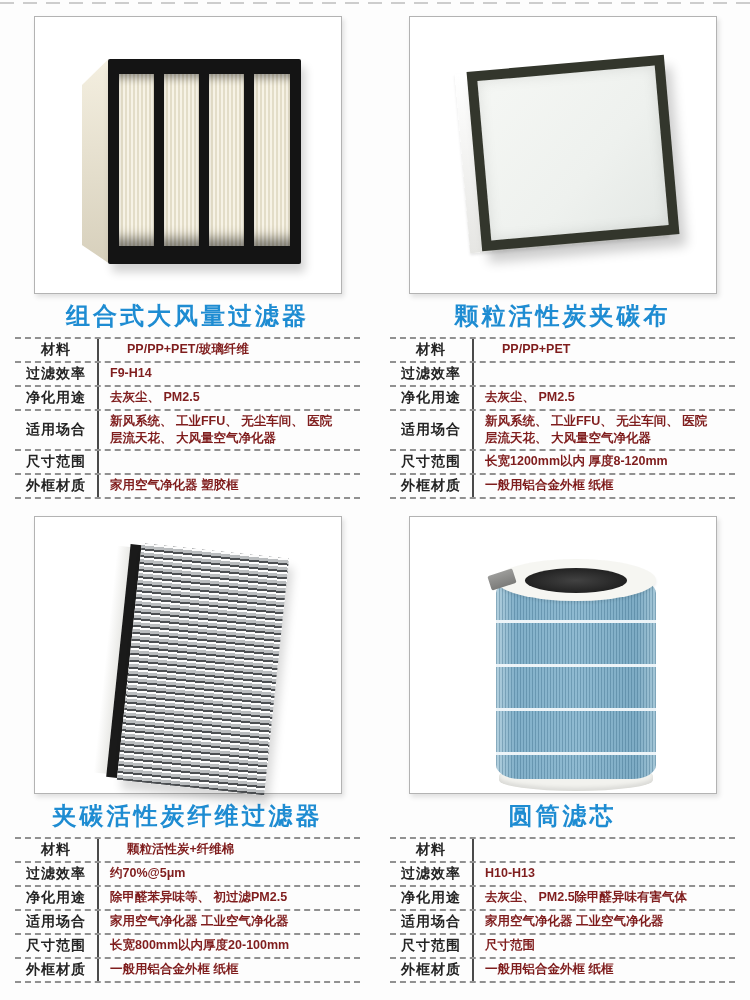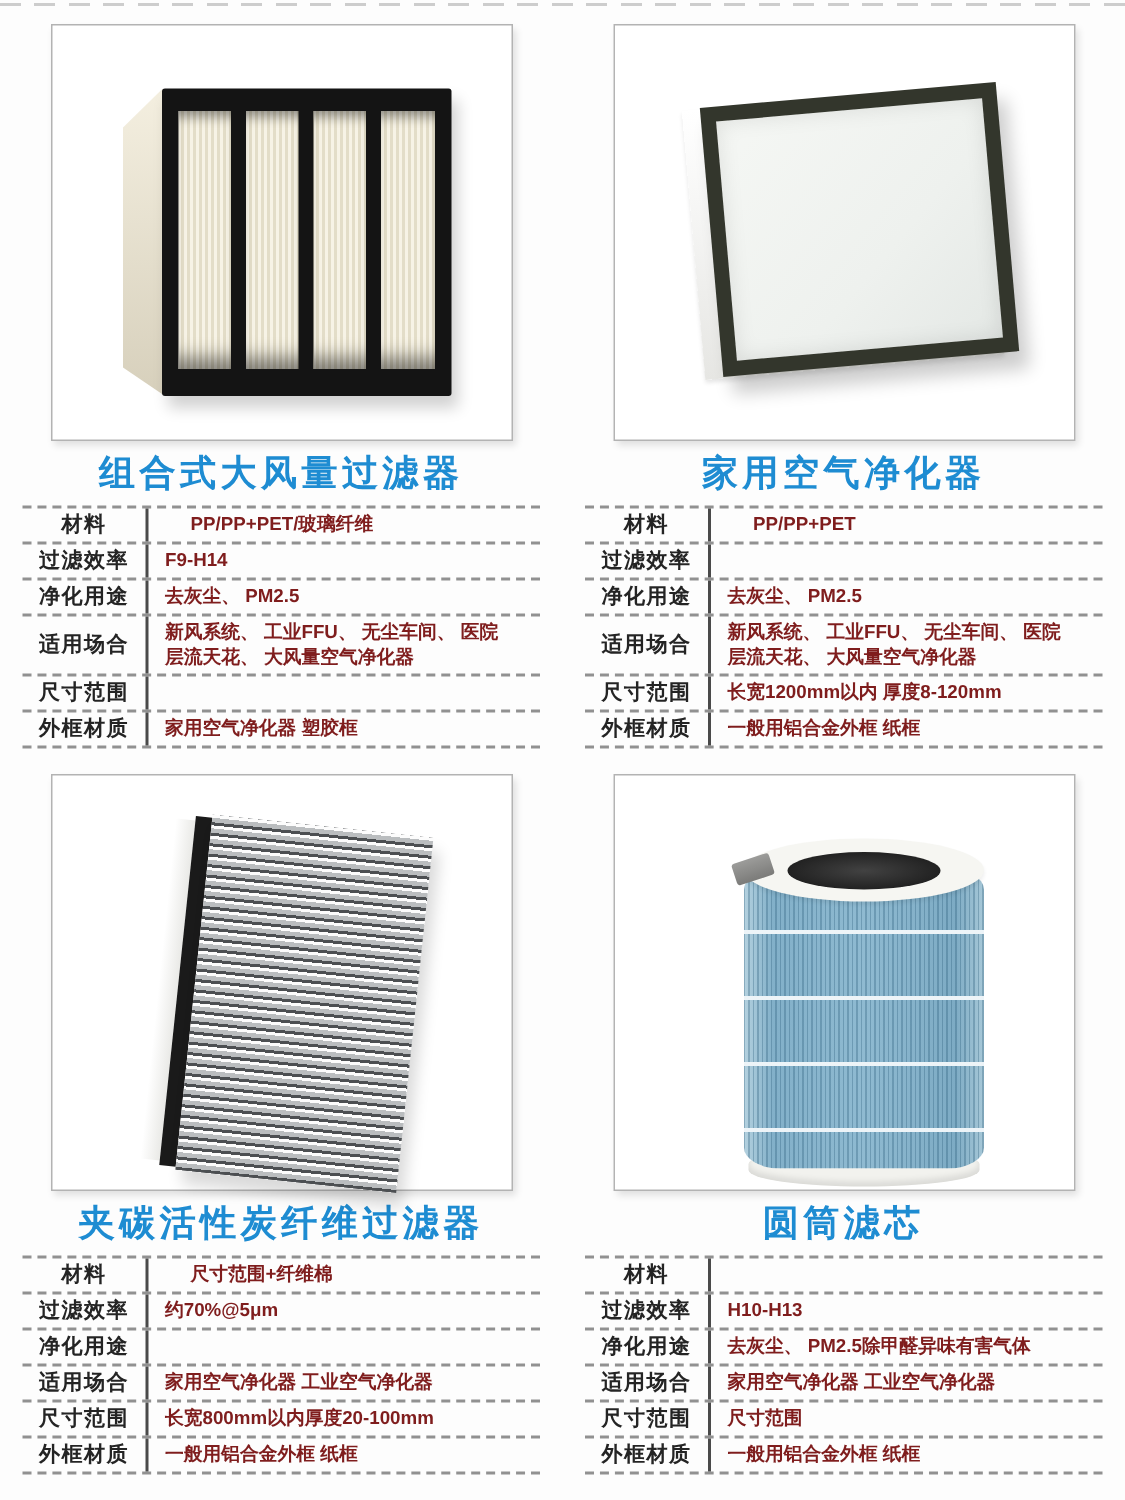--- a/index.html
+++ b/index.html
@@ -126,21 +126,21 @@
 
   <section class="cell">
     <div class="photo-card">
       <div class="art">
         <div class="pf-side"></div>
         <div class="pf-front">
           <div class="pf-media"></div>
         </div>
       </div>
     </div>
-    <h2 class="product-title">家用空气净化器</h2>
+    <h2 class="product-title">颗粒活性炭夹碳布</h2>
     <div class="spec-table">
       <div class="spec-row">
         <div class="spec-label">材料</div>
         <div class="spec-value">PP/PP+PET</div>
       </div>
       <div class="spec-row">
         <div class="spec-label">过滤效率</div>
       </div>
       <div class="spec-row">
         <div class="spec-label">净化用途</div>
@@ -169,28 +169,29 @@
           <div class="cb-white"></div>
           <div class="cb-black"></div>
           <div class="cb-pleats"></div>
         </div>
       </div>
     </div>
     <h2 class="product-title">夹碳活性炭纤维过滤器</h2>
     <div class="spec-table">
       <div class="spec-row">
         <div class="spec-label">材料</div>
-        <div class="spec-value">尺寸范围+纤维棉</div>
+        <div class="spec-value">颗粒活性炭+纤维棉</div>
       </div>
       <div class="spec-row">
         <div class="spec-label">过滤效率</div>
         <div class="spec-value">约70%@5μm</div>
       </div>
       <div class="spec-row">
         <div class="spec-label">净化用途</div>
+        <div class="spec-value">除甲醛苯异味等、 初过滤PM2.5</div>
       </div>
       <div class="spec-row">
         <div class="spec-label">适用场合</div>
         <div class="spec-value">家用空气净化器 工业空气净化器</div>
       </div>
       <div class="spec-row">
         <div class="spec-label">尺寸范围</div>
         <div class="spec-value">长宽800mm以内厚度20-100mm</div>
       </div>
       <div class="spec-row">

